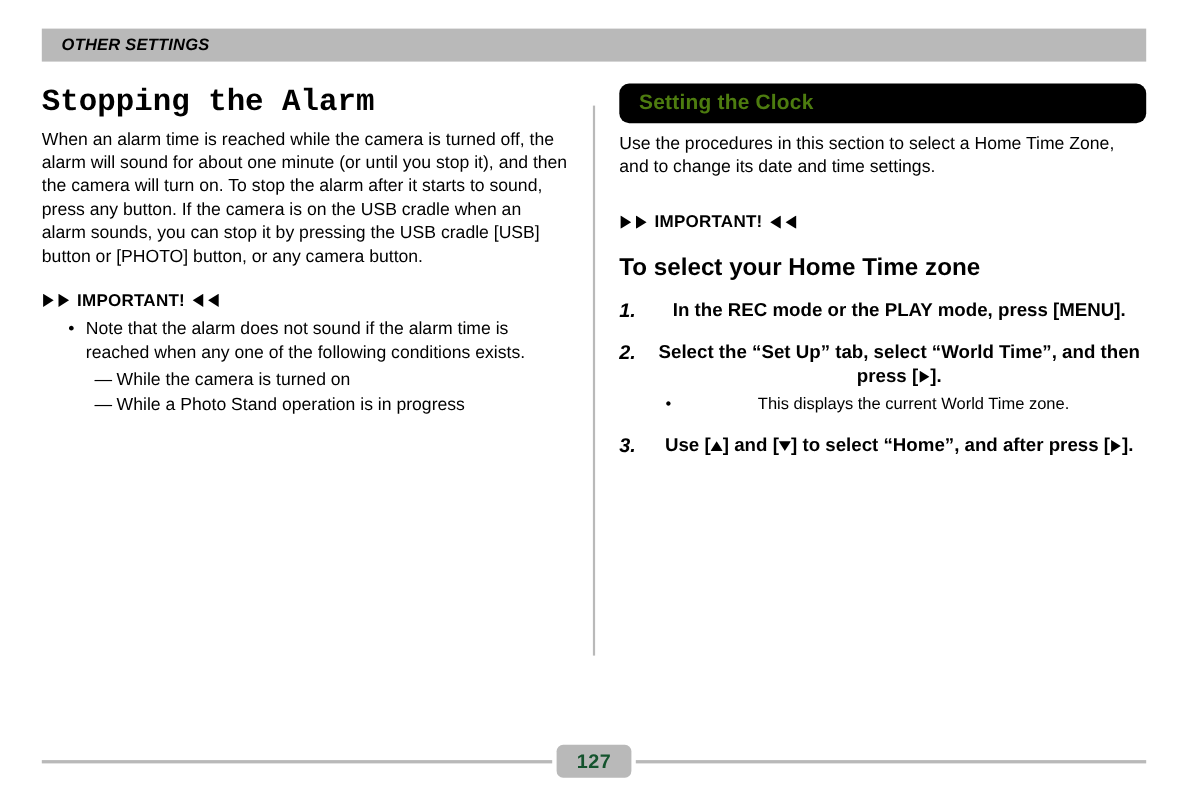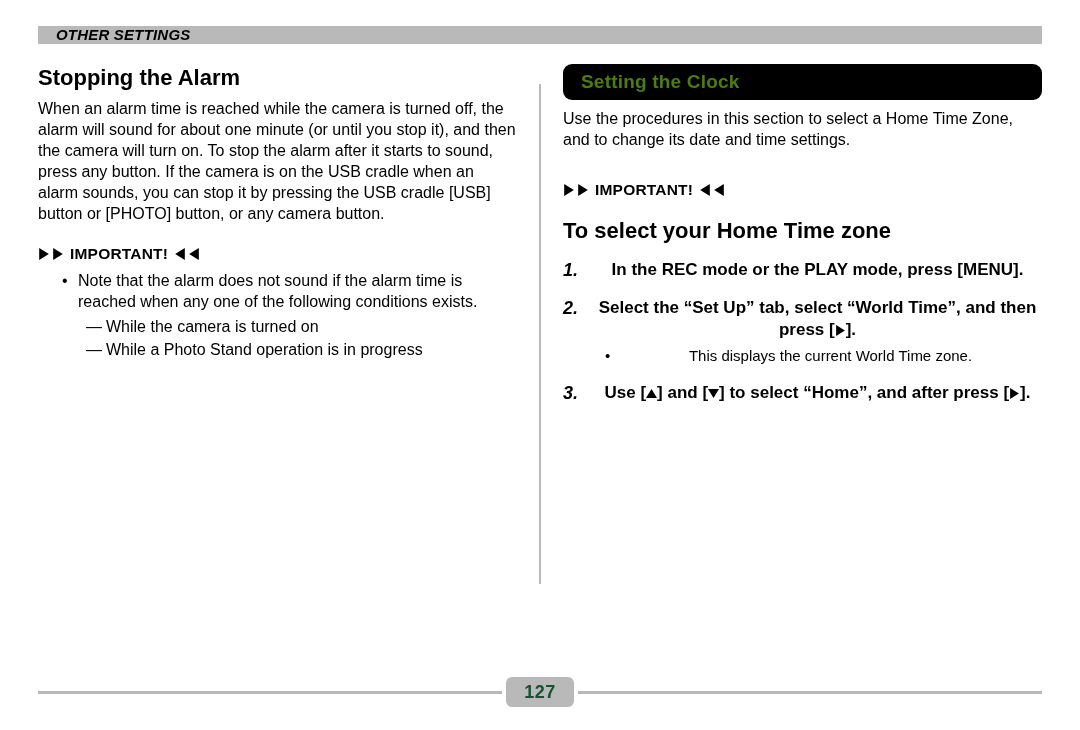--- a/index.html
+++ b/index.html
@@ -8,21 +8,21 @@
     height: 730px;
     background: #fff;
     font-family: "Helvetica Neue", Helvetica, Arial, sans-serif;
     color: #000;
     font-size: 16px;
     line-height: 1.25;
     overflow: hidden;
   }
   .page-outer { padding: 26px 38px 0 38px; }
   .header-bar {
-    height: 18px;
+    height: 30px;
     background: #b9b9b9;
     display: flex;
     align-items: center;
     padding-left: 18px;
   }
   .header-bar-title {
     font-weight: 700;
     font-style: italic;
     font-size: 15px;
     text-transform: uppercase;
@@ -36,23 +36,24 @@
   }
   .col { flex: 1; }
   .divider {
     width: 2px;
     min-height: 500px;
     background: #b9b9b9;
     margin: 20px 4px 0 4px;
     align-self: flex-start;
   }
   h2.section-heading {
-    font-size: 22px;
+    font-size: 28px;
     font-weight: 800;
     margin: 0 0 6px 0;
+    font-family: Liberation Mono, monospace;
   }
   .body-text {
     font-size: 16px;
     line-height: 1.32;
     margin-bottom: 20px;
   }
   .important-row {
     display: flex;
     align-items: center;
     gap: 6px;

